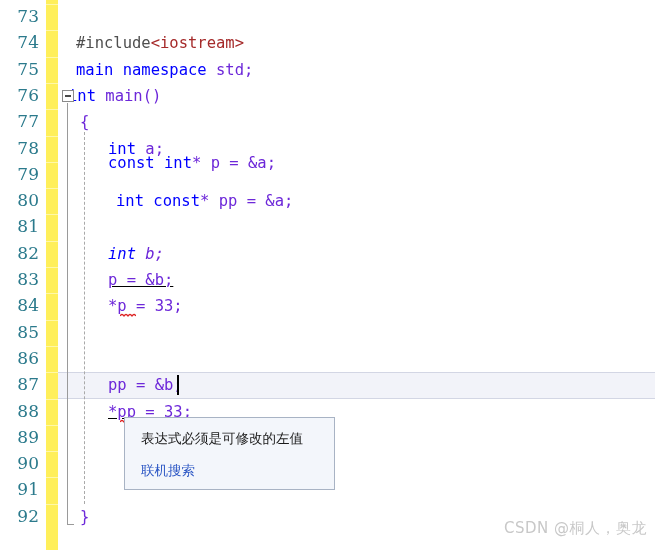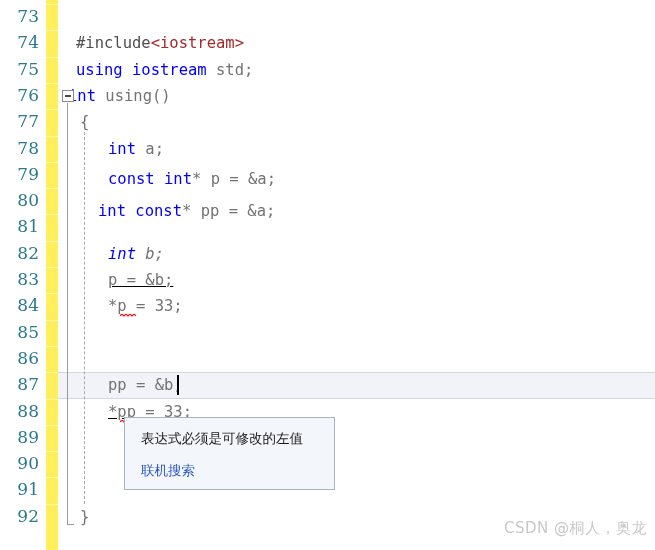--- a/index.html
+++ b/index.html
@@ -83,21 +83,21 @@
   .codetext {
     position: absolute;
     top: 0;
     white-space: pre;
   }
 
   
   .kw   { color: #0000ff; }
   .pre  { color: #4f4f4f; }
   .hdr  { color: #a52a2a; }
-  .plain{ color: #737373; }
+  .plain{ color: #6d28d9; }
 
   
   #curline {
     position: absolute;
     left: 0;
     right: 0;
     background: #f2f3f9;
     border-top: 1px solid #d3d6e4;
     border-bottom: 1px solid #d3d6e4;
     box-sizing: border-box;
@@ -244,26 +244,26 @@
       <div class="changeseg" style="top: 451.1px; height: 26.3px;"></div>
       <div class="changeseg" style="top: 477.4px; height: 26.3px;"></div>
       <div class="changeseg" style="top: 503.7px; height: 26.3px;"></div>
     </div>
 
   <div id="codearea">
     <div id="curline" style="top: 372.2px; height: 27.3px;"></div>
     <div id="lines-host">
         <div class="codeline" style="top: 4px;"></div>
         <div class="codeline" style="top: 30.3px;"><span class="codetext" style="left: 18px;"><span class="pre">#include</span><span class="hdr">&lt;iostream&gt;</span></span></div>
-        <div class="codeline" style="top: 56.6px;"><span class="codetext" style="left: 18px;"><span class="kw">using iostream </span><span class="plain">std;</span></span></div>
-        <div class="codeline" style="top: 82.9px;"><span class="codetext" style="left: 10px;"><span class="kw">int </span><span class="plain">using()</span></span></div>
+        <div class="codeline" style="top: 56.6px;"><span class="codetext" style="left: 18px;"><span class="kw">main namespace </span><span class="plain">std;</span></span></div>
+        <div class="codeline" style="top: 82.9px;"><span class="codetext" style="left: 10px;"><span class="kw">int </span><span class="plain">main()</span></span></div>
         <div class="codeline" style="top: 109.2px;"><span class="codetext" style="left: 22px;"><span class="plain">{</span></span></div>
         <div class="codeline" style="top: 135.5px;"><span class="codetext" style="left: 50px;"><span class="kw">int </span><span class="plain">a;</span></span></div>
-        <div class="codeline" style="top: 166px;"><span class="codetext" style="left: 50px;"><span class="kw">const int</span><span class="plain">* p = &amp;a;</span></span></div>
-        <div class="codeline" style="top: 188.1px;"><span class="codetext" style="left: 40px; margin-top: 10px;"><span class="kw">int const</span><span class="plain">* pp = &amp;a;</span></span></div>
+        <div class="codeline" style="top: 150px;"><span class="codetext" style="left: 50px;"><span class="kw">const int</span><span class="plain">* p = &amp;a;</span></span></div>
+        <div class="codeline" style="top: 188.1px;"><span class="codetext" style="left: 58px;"><span class="kw">int const</span><span class="plain">* pp = &amp;a;</span></span></div>
         <div class="codeline" style="top: 214.4px;"></div>
         <div class="codeline" style="top: 240.7px; font-style: italic;"><span class="codetext" style="left: 50px;"><span class="kw">int </span><span class="plain">b;</span></span></div>
         <div class="codeline" style="top: 267px;"><span class="codetext" style="left: 50px; text-decoration: underline;"><span class="plain">p = &amp;b;</span></span></div>
         <div class="codeline" style="top: 293.3px;"><span class="codetext" style="left: 50px;"><span class="plain">*p = 33;</span></span></div>
         <div class="codeline" style="top: 319.6px;"></div>
         <div class="codeline" style="top: 345.9px;"></div>
         <div class="codeline" style="top: 372.2px;"><span class="codetext" style="left: 50px;"><span class="plain">pp = &amp;b;</span></span></div>
         <div class="codeline" style="top: 398.5px;"><span class="codetext" style="left: 50px; text-decoration: underline;"><span class="plain">*pp = 33;</span></span></div>
         <div class="codeline" style="top: 424.8px;"></div>
         <div class="codeline" style="top: 451.1px;"></div>

